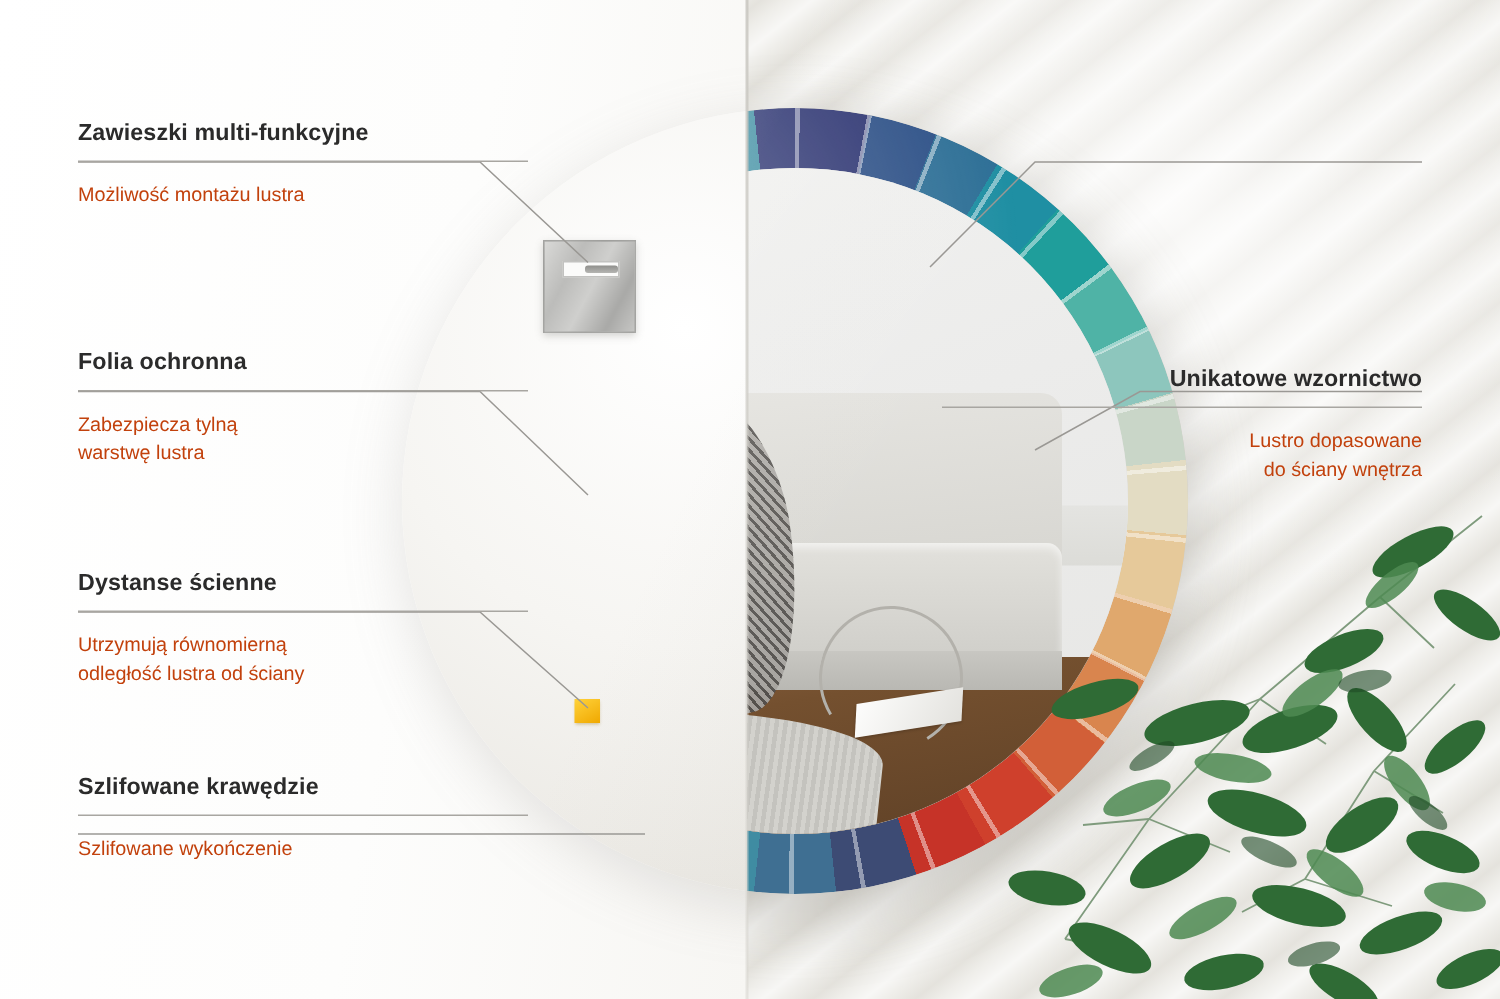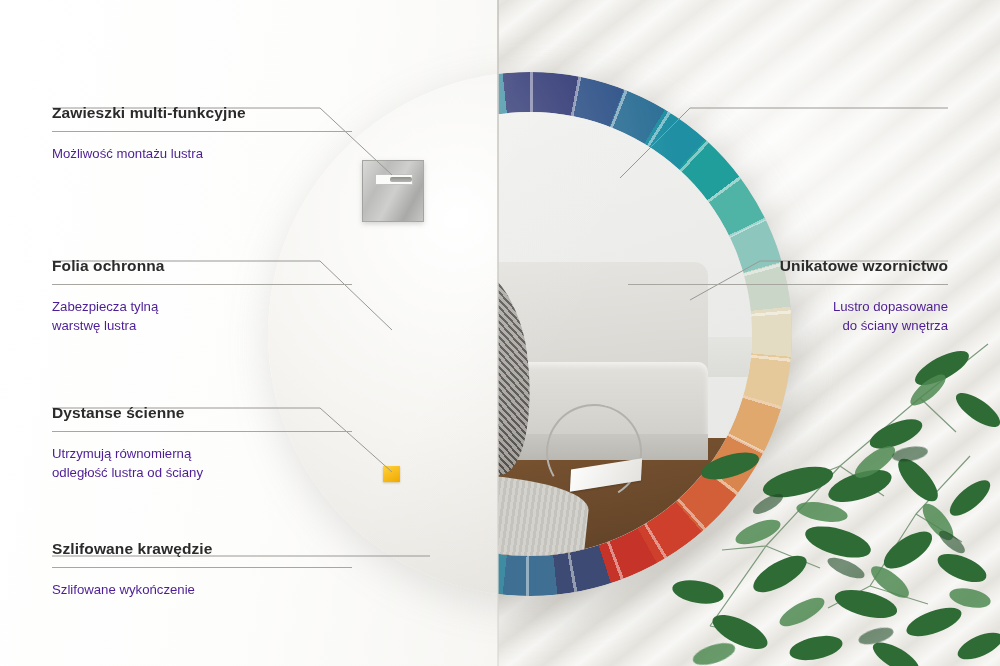--- a/index.html
+++ b/index.html
@@ -213,30 +213,30 @@
   .spacer {
     position:absolute; left:383px; top:466px; width:17px; height:16px;
     background:linear-gradient(150deg,#ffd23b,#f0a800);
     box-shadow:0 1px 2px rgba(150,110,0,.35);
   }
 
   
   .leaders { position:absolute; inset:0; pointer-events:none; }
 
   
-  .callout { position:absolute;margin-top:24px; }
+  .callout { position:absolute; }
   .callout .title {
     font-size:15.5px; font-weight:bold; color:#2b2b2b; letter-spacing:.1px;
     white-space:nowrap;
   }
   .callout .rule {
     height:1px; background:#a8a6a1; margin-top:9px; margin-bottom:12px;
   }
   .callout .body {
-    font-size:13.2px; color:#4c1d95; line-height:1.45; white-space:nowrap;
+    font-size:13.2px; color:#c2410c; line-height:1.45; white-space:nowrap;
   }
   .callout.left { left:52px; text-align:left; }
   .callout.right { text-align:right; }
 
   
   .plant { position:absolute; right:0; bottom:0; width:330px; height:330px; }
 </style>
 </head>
 <body>
 
@@ -313,21 +313,21 @@
     <div class="body">warstwę lustra</div>
   </div>
 
   <div class="callout left" style="top:516px; width:300px;">
     <div class="title">Szlifowane krawędzie</div>
     <div class="rule"></div>
     <div class="body">Szlifowane wykończenie</div>
   </div>
 
 
-  <div class="callout right" style="top:233px; right:52px; width:320px;">
+  <div class="callout right" style="top:244px; right:52px; width:320px;">
     <div class="title">Unikatowe wzornictwo</div>
     <div class="rule"></div>
     <div class="body">Lustro dopasowane</div>
     <div class="body">do ściany wnętrza</div>
   </div>
 
   <svg class="plant" viewBox="0 0 330 330">
     <g stroke="#7f9b7d" stroke-width="1.2" fill="none">
       <path d="M318 8 L250 62 M250 62 L170 130 M170 130 L96 210 M96 210 L40 290"></path>
       <path d="M250 62 L286 96 M170 130 L214 160 M170 130 L120 150 M96 210 L150 232 M96 210 L52 214 M40 290 L92 300"></path>

